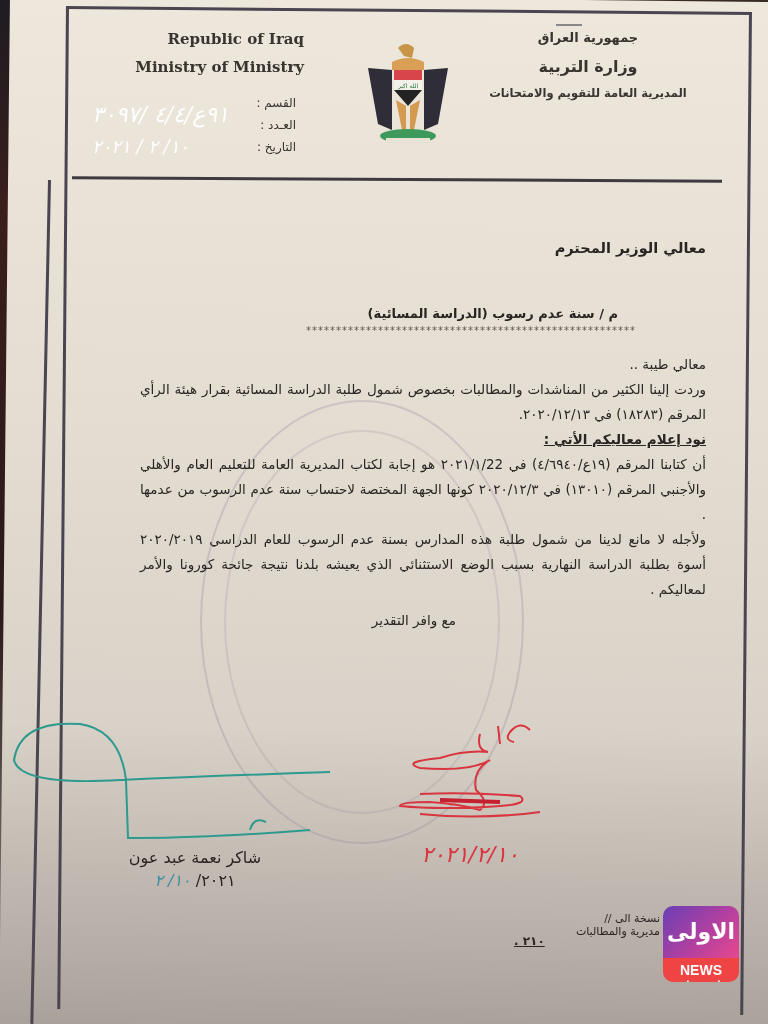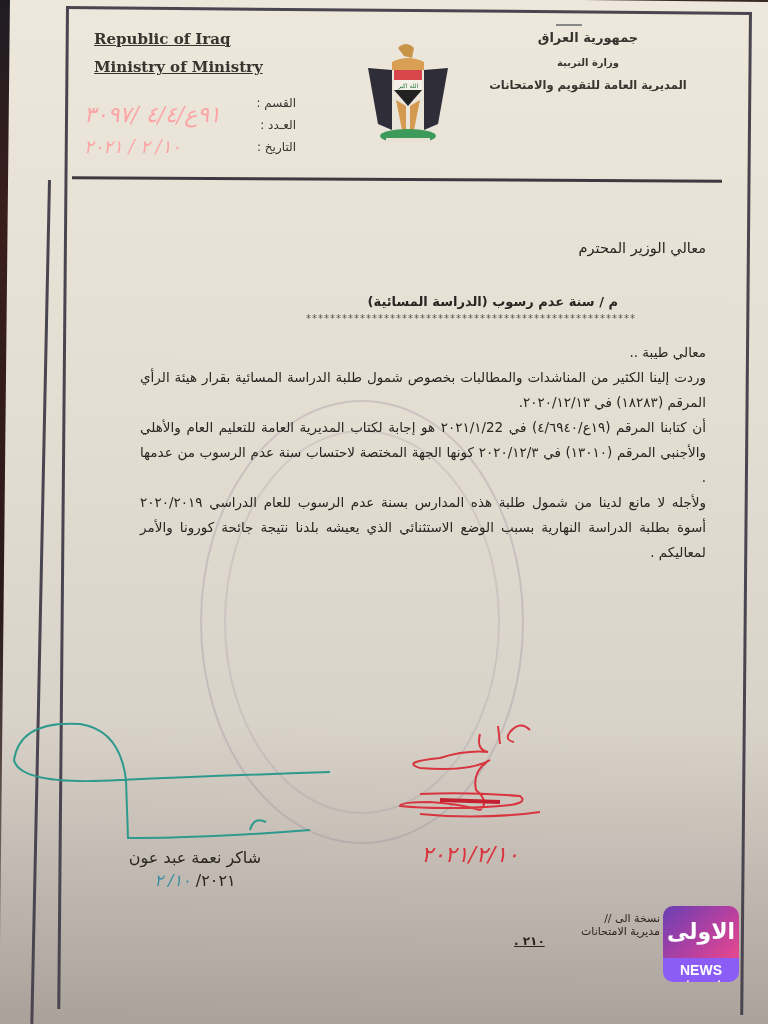--- a/index.html
+++ b/index.html
@@ -26,56 +26,56 @@
     transform:rotate(0.5deg);
     transform-origin:0 0;
   }
   .left-edge-line {
     position:absolute; left:48px; top:180px; width:3px; height:844px;
     background:#4a4550; transform:rotate(1.2deg); transform-origin:0 0;
   }
   .header-en {
     position:absolute; left:94px; top:30px; width:210px;
     font-family:"DejaVu Serif", serif; font-weight:bold;
-    color:#3a3430; text-align:left;text-decoration:underline;
+    color:#3a3430; text-align:right;
   }
   .header-en .l1 { font-size:15px; margin-bottom:10px; }
   .header-en .l2 { font-size:15px; }
   .ref-block {
     position:absolute; left:76px; top:92px; width:220px;
     direction:rtl; text-align:right; font-size:12px; color:#3a3430;
   }
   .ref-row { height:22px; line-height:22px; position:relative; }
   .ref-label { display:inline-block; }
   .ref-val {
-    position:absolute; left:8px; font-family:"DejaVu Serif", serif;
-    color:#fca5a5; font-style:italic; font-size:18px; direction:ltr;
+    position:absolute; left:16px; font-family:"DejaVu Serif", serif;
+    color:#ffffff; font-style:italic; font-size:18px; direction:ltr;
   }
   .ref-row.num .ref-val { top:-10px; font-size:22px; }
   .emblem {
     position:absolute; left:362px; top:40px; width:92px; height:110px;
   }
   .header-ar {
     position:absolute; left:468px; top:30px; width:240px;
     direction:rtl; text-align:center; color:#3a3430; font-weight:bold;
   }
   .header-ar .l1 { font-size:13px; margin-bottom:12px; }
-  .header-ar .l2 { font-size:10px; margin-bottom:10px; }
+  .header-ar .l2 { font-size:16px; margin-bottom:10px; }
   .header-ar .l3 { font-size:11.5px; }
   .header-rule {
     position:absolute; left:72px; top:178px; width:650px; height:3px;
     background:#3f3a40; transform:rotate(0.3deg);
   }
   .top-mark { position:absolute; left:556px; top:24px; width:26px; height:2px; background:#888; }
   .body {
     position:absolute; left:140px; top:236px; width:566px;
     direction:rtl; text-align:right; color:#2a2522;
     font-size:13.5px; line-height:25px;
   }
-  .addressee { font-size:14.5px; font-weight:normal; margin-bottom:28px; }
+  .addressee { font-size:14.5px; font-weight:bold; margin-bottom:40px; }
   .subject { font-size:13px; font-weight:bold; margin-right:88px; width:290px; }
   .dots {
     font-size:10px; letter-spacing:1px; color:#5a5550; margin-right:70px; width:330px;
     overflow:hidden; white-space:nowrap; line-height:10px; margin-bottom:16px;
   }
   .p { text-align:justify; text-align-last:right; }
   .underline { text-decoration:underline; font-weight:bold; }
   .closing { margin-right:250px; margin-top:6px; }
   .stamp {
     position:absolute; left:200px; top:400px; width:320px; height:440px;
@@ -103,21 +103,21 @@
   .cc .num { position:absolute; left:14px; top:22px; text-decoration:underline; font-weight:bold; font-size:12px; }
   .logo {
     position:absolute; left:663px; top:906px; width:76px; height:76px; border-radius:10px; overflow:hidden;
   }
   .logo .top {
     height:52px; background:linear-gradient(135deg,#6a3fb5 0%,#b240a0 55%,#e8488e 100%);
     color:#fff; font-weight:bold; font-size:22px; text-align:center; line-height:52px;
     direction:rtl;
   }
   .logo .bot {
-    height:24px; background:#8b5cf6; color:#fff; font-weight:bold; font-size:14px;
+    height:24px; background:#ef4444; color:#fff; font-weight:bold; font-size:14px;
     text-align:center; line-height:24px; font-family:"Liberation Sans", sans-serif;
   }
 </style>
 </head>
 <body>
 
 <div class="bg-dark"></div>
 <div class="paper"></div>
 <div class="frame"></div>
 <div class="left-edge-line"></div>
@@ -169,22 +169,24 @@
 
 <div class="stamp"></div>
 <div class="stamp-inner"></div>
 
 <div class="body">
   <div class="addressee">معالي الوزير المحترم</div>
   <div class="subject">م / سنة عدم رسوب (الدراسة المسائية)</div>
   <div class="dots">**************************************************************</div>
   <div>معالي طيبة ..</div>
   <div class="p">وردت إلينا الكثير من المناشدات والمطالبات بخصوص شمول طلبة الدراسة المسائية بقرار هيئة الرأي المرقم (١٨٢٨٣) في ٢٠٢٠/١٢/١٣.</div>
+  <div class="underline">نود إعلام معاليكم الأتي :</div>
   <div class="p">أن كتابنا المرقم (١٩ع/٤/٦٩٤٠) في ٢٠٢١/١/22 هو إجابة لكتاب المديرية العامة للتعليم العام والأهلي والأجنبي المرقم (١٣٠١٠) في ٢٠٢٠/١٢/٣ كونها الجهة المختصة لاحتساب سنة عدم الرسوب من عدمها .</div>
   <div class="p">ولأجله لا مانع لدينا من شمول طلبة هذه المدارس بسنة عدم الرسوب للعام الدراسي ٢٠٢٠/٢٠١٩ أسوة بطلبة الدراسة النهارية بسبب الوضع الاستثنائي الذي يعيشه بلدنا نتيجة جائحة كورونا والأمر لمعاليكم .</div>
+  <div class="closing">مع وافر التقدير</div>
 </div>
 
 <div class="red-sig">
   <svg width="180" height="160" viewBox="0 0 180 160">
     <path d="M150 20 Q140 10 130 22 Q124 30 134 32 M118 16 L120 34 M100 24 Q96 40 108 42 Q86 40 60 48 Q20 52 40 58 Q90 62 110 50 Q92 60 96 80 Q110 92 100 100 Q80 94 50 92 Q20 92 20 96 Q60 100 120 96 Q150 94 140 86 Q90 82 40 84" fill="none" stroke="#d8353f" stroke-width="2"></path>
     <path d="M40 104 Q100 110 160 102" fill="none" stroke="#d8353f" stroke-width="2"></path>
     <path d="M60 90 L120 92" stroke="#c42030" stroke-width="4"></path>
     <text x="90" y="152" text-anchor="middle" font-size="22" fill="#d8353f" font-style="italic">٢٠٢١/٢/١٠</text>
   </svg>
 </div>
@@ -198,20 +200,20 @@
 <div class="signer">
   <div class="name">شاكر نعمة عبد عون</div>
   <div class="date">
     <span>٢٠٢١/</span>
     <span class="hw">١٠/ ٢</span>
   </div>
 </div>
 
 <div class="cc">
   <div class="h">نسخة الى //</div>
-  <div>مديرية الامتحانات</div>
+  <div>مديرية والمطالبات</div>
   <div class="num">٢١٠ .</div>
 </div>
 
 <div class="logo">
   <div class="top">الاولى نيوز</div>
   <div class="bot">NEWS</div>
 </div>
 
 </body></html>

